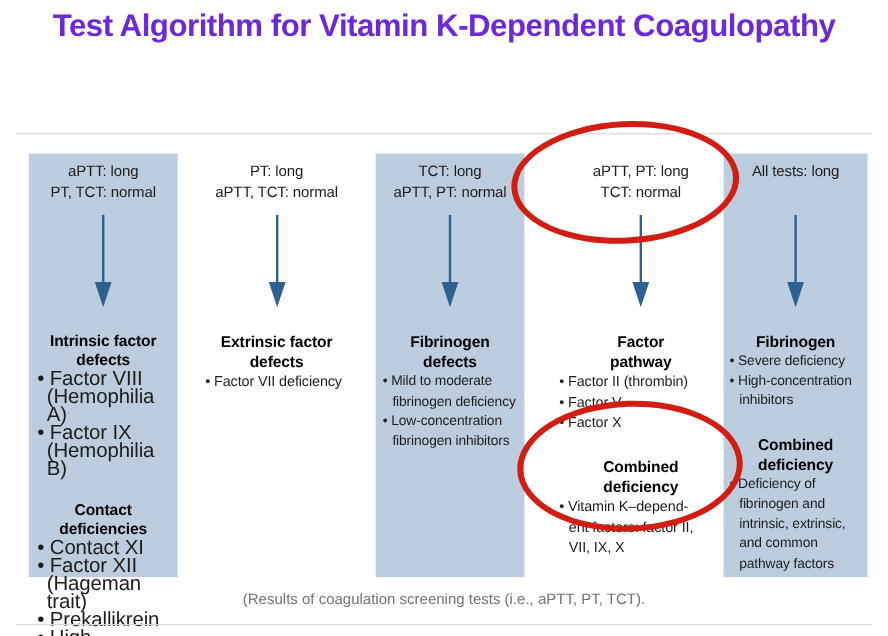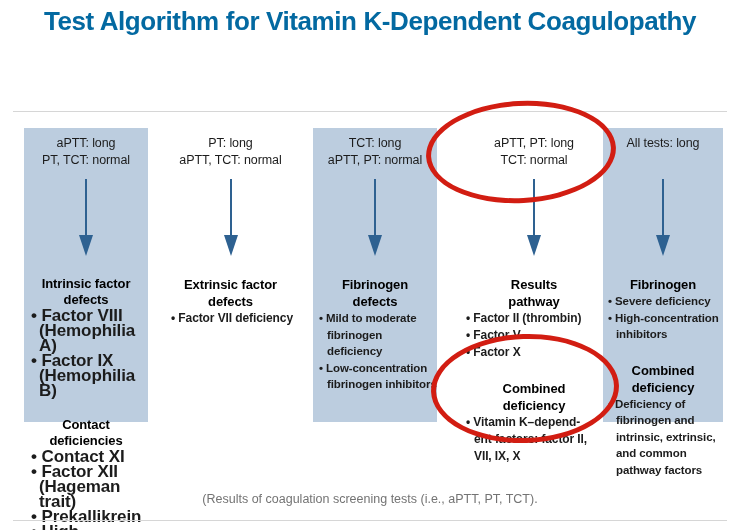--- a/index.html
+++ b/index.html
@@ -1,37 +1,37 @@
 <!DOCTYPE html>
 <html style="--bluebox: #bccddf; --arrow: #2e6191; --red: #d21d12; --divider: #d6d6d6; --text: #1c1c1c;"><head>
 <meta charset="utf-8">
 <style>
   html,body{margin:0;padding:0;background:#fff;}
   .stage{position:relative;width:740px;height:530px;background:#ffffff;
          font-family:"Liberation Sans",sans-serif;color:var(--text,#1c1c1c);overflow:hidden;}
   .title{position:absolute;top:6px;left:0;width:100%;text-align:center;
-         font-size:26px;font-weight:700;letter-spacing:-0.4px;color:#0369a1;}
+         font-size:26px;font-weight:700;letter-spacing:-0.4px;color:#6d28d9;}
   .rule{position:absolute;left:13px;width:714px;height:1px;background:var(--divider,#d6d6d6);}
   .rule-top{top:111px;}
   .rule-bottom{top:520px;}
-  .col{position:absolute;top:128px;height:294px;padding-top:7px;box-sizing:border-box;}
+  .col{position:absolute;top:128px;height:353px;padding-top:7px;box-sizing:border-box;}
   .col.blue{background:var(--bluebox,#bccddf);}
   .c1{left:24px;width:124px;}
   .c2{left:148px;width:165px;}
   .c3{left:313px;width:124px;}
   .c4{left:451px;width:166px;}
   .c5{left:603px;width:120px;}
   .test{min-height:44px;text-align:center;font-size:12.5px;font-weight:500;
         line-height:17px;white-space:pre-line;letter-spacing:-0.1px;}
   .arrowbox{height:78px;display:flex;justify-content:center;align-items:flex-start;
             color:var(--arrow,#2e6191);}
   .sec .h{text-align:center;font-weight:700;font-size:13px;line-height:17px;
           white-space:pre-line;color:#000;letter-spacing:-0.1px;margin-top:19px;}
   .sec .b{font-size:12px;line-height:17px;white-space:pre-line;
-          padding-left:9px;text-indent:-8px;letter-spacing:-0.1px;font-weight:bold;}
+          padding-left:9px;text-indent:-8px;letter-spacing:-0.1px;}
   .sec .b::before{content:"• ";}
   .c1 .b{font-size:17px;line-height:15px;margin-left:6px;}
   .c1 .h{line-height:16px;}
   .c1 .sec + .sec{margin-top:5px;}
   .c2 .b{margin-left:22px;}
   .c3 .b{font-size:11.5px;line-height:16.5px;margin-left:5px;}
   .c4 .b{margin-left:14px;}
   .c4 .sec + .sec{margin-top:10px;}
   .c5 .b{font-size:11.5px;line-height:16.5px;margin-left:4px;}
   .c5 .sec + .sec{margin-top:10px;}
@@ -118,21 +118,21 @@
   <section class="col c4">
     <div class="test">aPTT, PT: long
 TCT: normal</div>
     <div class="arrowbox">
       <svg width="22" height="78" viewBox="0 0 22 78">
           <line x1="11" y1="0" x2="11" y2="58" stroke="currentColor" stroke-width="2"></line>
           <polygon points="11,77 4,56 18,56" fill="currentColor"></polygon>
         </svg>
     </div>
     <div class="sec">
-      <div class="h">Results
+      <div class="h">Factor
 pathway</div>
       <div class="b">Factor II (thrombin)</div>
       <div class="b">Factor V</div>
       <div class="b">Factor X</div>
     </div>
     <div class="sec">
       <div class="h">Combined
 deficiency</div>
       <div class="b">Vitamin K–depend-
 ent factors: factor II,

